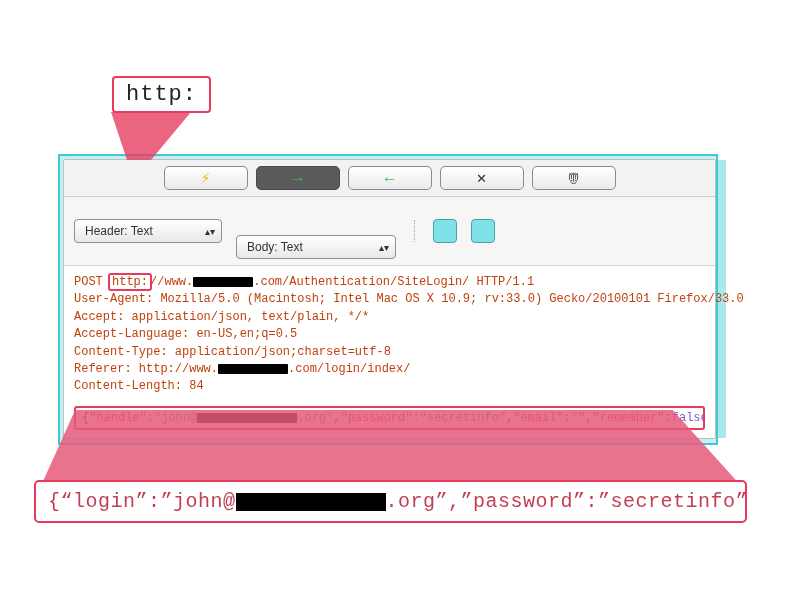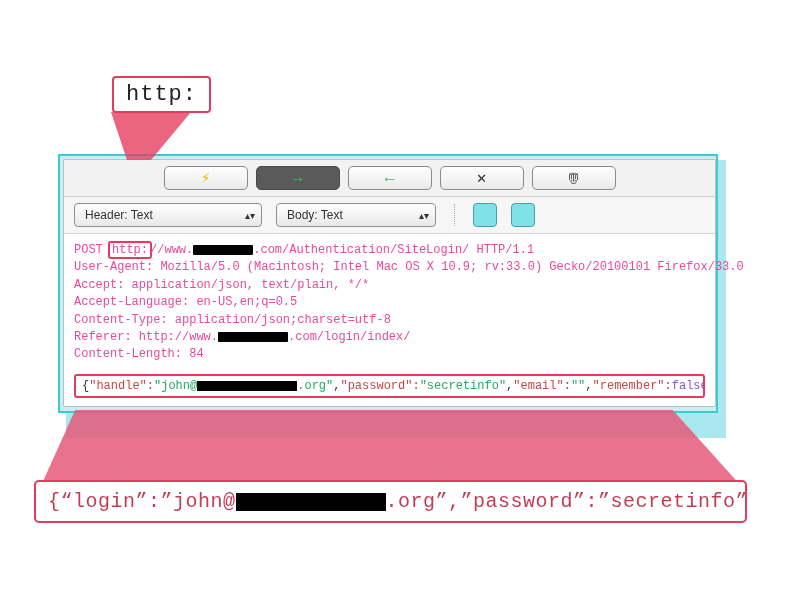--- a/index.html
+++ b/index.html
@@ -115,43 +115,43 @@
     background: linear-gradient(#fff,#e8e8e8);
     display: flex;
     align-items: center;
     justify-content: space-between;
     padding: 0 6px 0 10px;
     font-family: Helvetica, Arial, sans-serif;
     font-size: 12px;
     color: #333;
   }
   .dd .chev { font-size: 10px; color:#333; }
-  .dd.header { width: 188px; }
-  .dd.body   { width: 160px; }
+  .dd.header { width: 148px; }
+  .dd.body   { width: 160px; margin-top: 32px; }
   .vsep {
     width: 0;
     height: 22px;
     border-left: 1px dotted #aaa;
     margin: 0 4px;
   }
   .sqbtn {
     width: 24px; height: 24px;
     border: 1px solid #4aa0a8;
     border-radius: 4px;
     background: #7fe2e8;
   }
 
   
   .rawreq {
     padding: 8px 10px;
     font-size: 12px;
     line-height: 1.45;
     white-space: pre;
     font-family: "Courier New", monospace;
-    color: #ec4899;
+    color: #c2410c;
     position: relative;
   }
   .redact {
     display: inline-block;
     background: #000;
     height: 10px;
     vertical-align: middle;
     border-radius: 1px;
   }
   .redact.w60 { width: 60px; }

